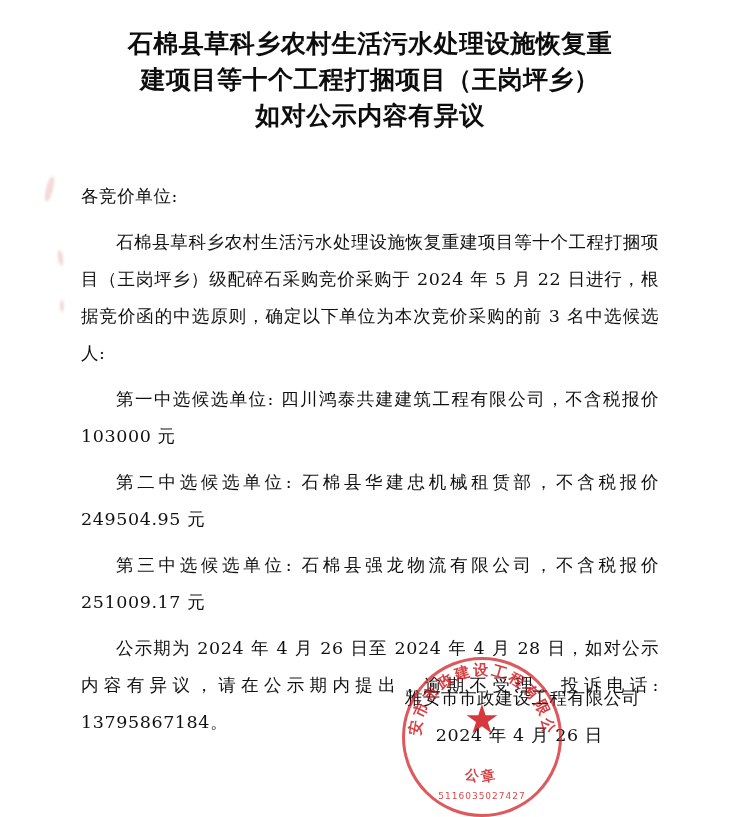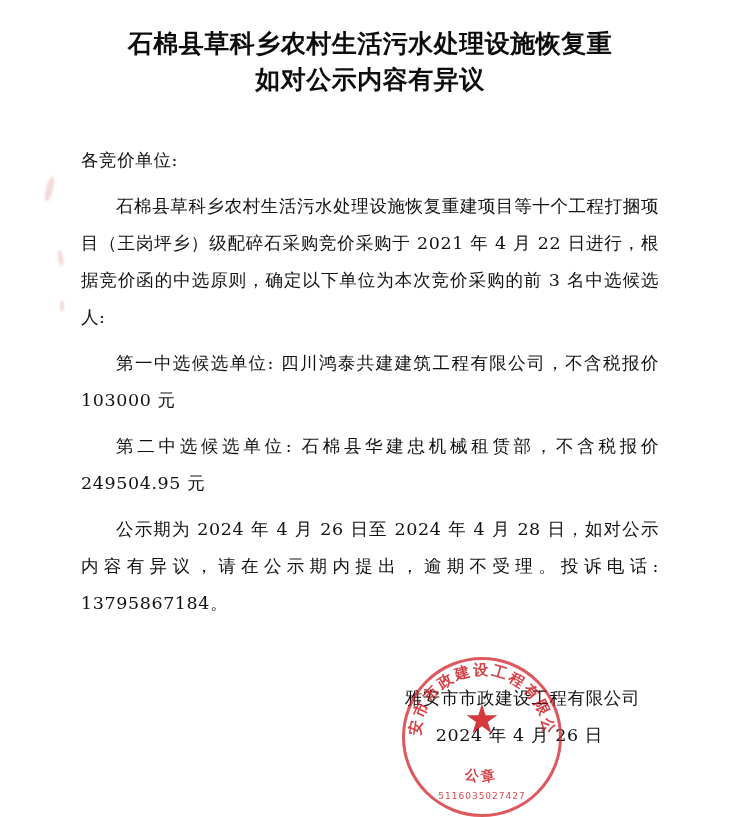--- a/index.html
+++ b/index.html
@@ -141,28 +141,30 @@
   .smudge.s2 { left: 58px; top: 250px; width: 5px; height: 16px; transform: rotate(-8deg); }
   .smudge.s3 { left: 60px; top: 300px; width: 4px; height: 12px; }
 </style>
 </head>
 <body>
 
 <div class="page">
 
   <div class="doc-title">
     <span class="title-line l1">石棉县草科乡农村生活污水处理设施恢复重</span>
+    <span class="title-line l2">建项目等十个工程打捆项目（王岗坪乡）</span>
     <span class="title-line l3">如对公示内容有异议</span>
   </div>
 
   <div class="body-block">
     <p class="para">各竞价单位:</p>
-    <p class="para indent just">石棉县草科乡农村生活污水处理设施恢复重建项目等十个工程打捆项目（王岗坪乡）级配碎石采购竞价采购于 2021 年 4 月 22 日进行，根据竞价函的中选原则，确定以下单位为本次竞价采购的前 3 名中选候选人:</p>
+    <p class="para indent just">石棉县草科乡农村生活污水处理设施恢复重建项目等十个工程打捆项目（王岗坪乡）级配碎石采购竞价采购于 2024 年 5 月 22 日进行，根据竞价函的中选原则，确定以下单位为本次竞价采购的前 3 名中选候选人:</p>
     <p class="para indent just">第一中选候选单位: 四川鸿泰共建建筑工程有限公司，不含税报价 103000 元</p>
     <p class="para indent just">第二中选候选单位: 石棉县华建忠机械租赁部，不含税报价 249504.95 元</p>
+    <p class="para indent just">第三中选候选单位: 石棉县强龙物流有限公司，不含税报价 251009.17 元</p>
     <p class="para indent just">公示期为 2024 年 4 月 26 日至 2024 年 4 月 28 日，如对公示内容有异议，请在公示期内提出，逾期不受理。投诉电话: 13795867184。</p>
   </div>
 
   <div class="sig-block">
     <span class="sig-line">雅安市市政建设工程有限公司</span>
     <span class="sig-date">2024 年 4 月 26 日</span>
   </div>
 
   <div class="seal">
     <div class="seal-ring"></div>

